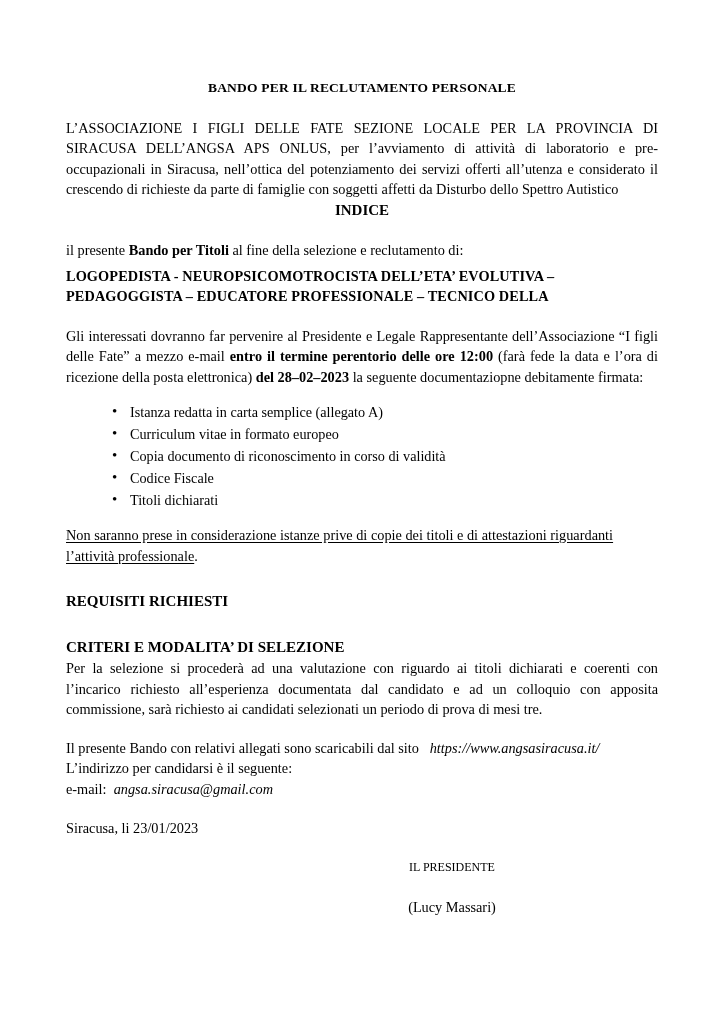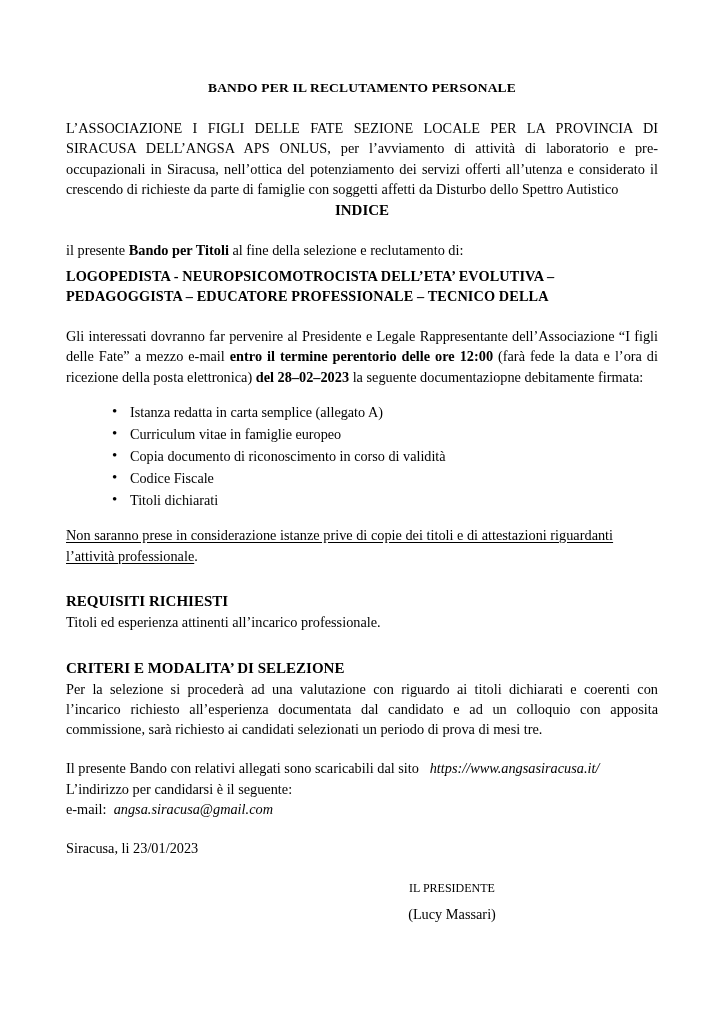--- a/index.html
+++ b/index.html
@@ -104,21 +104,21 @@
   }
   .mail-italic {
     font-style: italic;
   }
   .signature-block {
     margin-top: 22px;
     text-align: center;
     padding-left: 180px;
   }
   .signature-block .line1 { font-size: 12px; }
-  .signature-block .line2 { font-size: 14.3px; margin-top: 10px; }
+  .signature-block .line2 { font-size: 14.3px; margin-top: 24px; }
   .place-date { font-size: 14.3px; }
   .tight { line-height: 1.45; }
 </style>
 </head>
 <body>
 
 <div class="page">
   <div class="content">
 
     <div class="doc-title">BANDO PER IL  RECLUTAMENTO PERSONALE</div>
@@ -138,37 +138,36 @@
     </div>
 
     <div class="gap-lg"></div>
 
     <p class="just"><span>Gli interessati dovranno far pervenire al Presidente e Legale Rappresentante dell’Associazione “I figli delle Fate” a mezzo e-mail </span><b>entro il termine perentorio delle ore 12:00</b><span> (farà fede la data e l’ora di ricezione della posta elettronica) </span><b>del 28–02–2023</b><span> la seguente documentaziopne debitamente firmata:</span></p>
 
     <div class="gap-md"></div>
 
     <ul class="docs">
       <li>Istanza redatta in carta semplice (allegato A)</li>
-      <li>Curriculum vitae in famiglie europeo</li>
+      <li>Curriculum vitae in formato europeo</li>
       <li>Copia documento di riconoscimento in corso di validità</li>
       <li>Codice Fiscale</li>
       <li>Titoli dichiarati</li>
     </ul>
 
     <div class="gap-md"></div>
 
     <p class="tight">
       <span class="underlined" style="display:block; text-align:justify;">Non saranno prese in considerazione istanze prive di copie dei titoli e di attestazioni riguardanti</span>
       <span class="underlined">l’attività professionale</span><span>.</span>
     </p>
 
     <div class="gap-lg"></div>
 
     <div class="section-head">REQUISITI RICHIESTI</div>
-    <p>Titoli ed esperienza attinenti all’incarico professionale.</p>
 
     <div class="gap-lg"></div>
 
     <div class="section-head">CRITERI E MODALITA’ DI SELEZIONE</div>
     <p class="just">Per la selezione si procederà ad una valutazione con riguardo ai titoli dichiarati e coerenti con l’incarico richiesto all’esperienza documentata dal candidato e ad un colloquio con apposita commissione, sarà richiesto ai candidati selezionati un periodo di prova di mesi tre.</p>
 
     <div class="gap-lg"></div>
 
     <p><span>Il presente Bando con relativi allegati sono scaricabili dal sito</span>&nbsp;&nbsp; <span class="url-italic">https://www.angsasiracusa.it/</span></p>
     <p>L’indirizzo per candidarsi è il seguente:</p>

